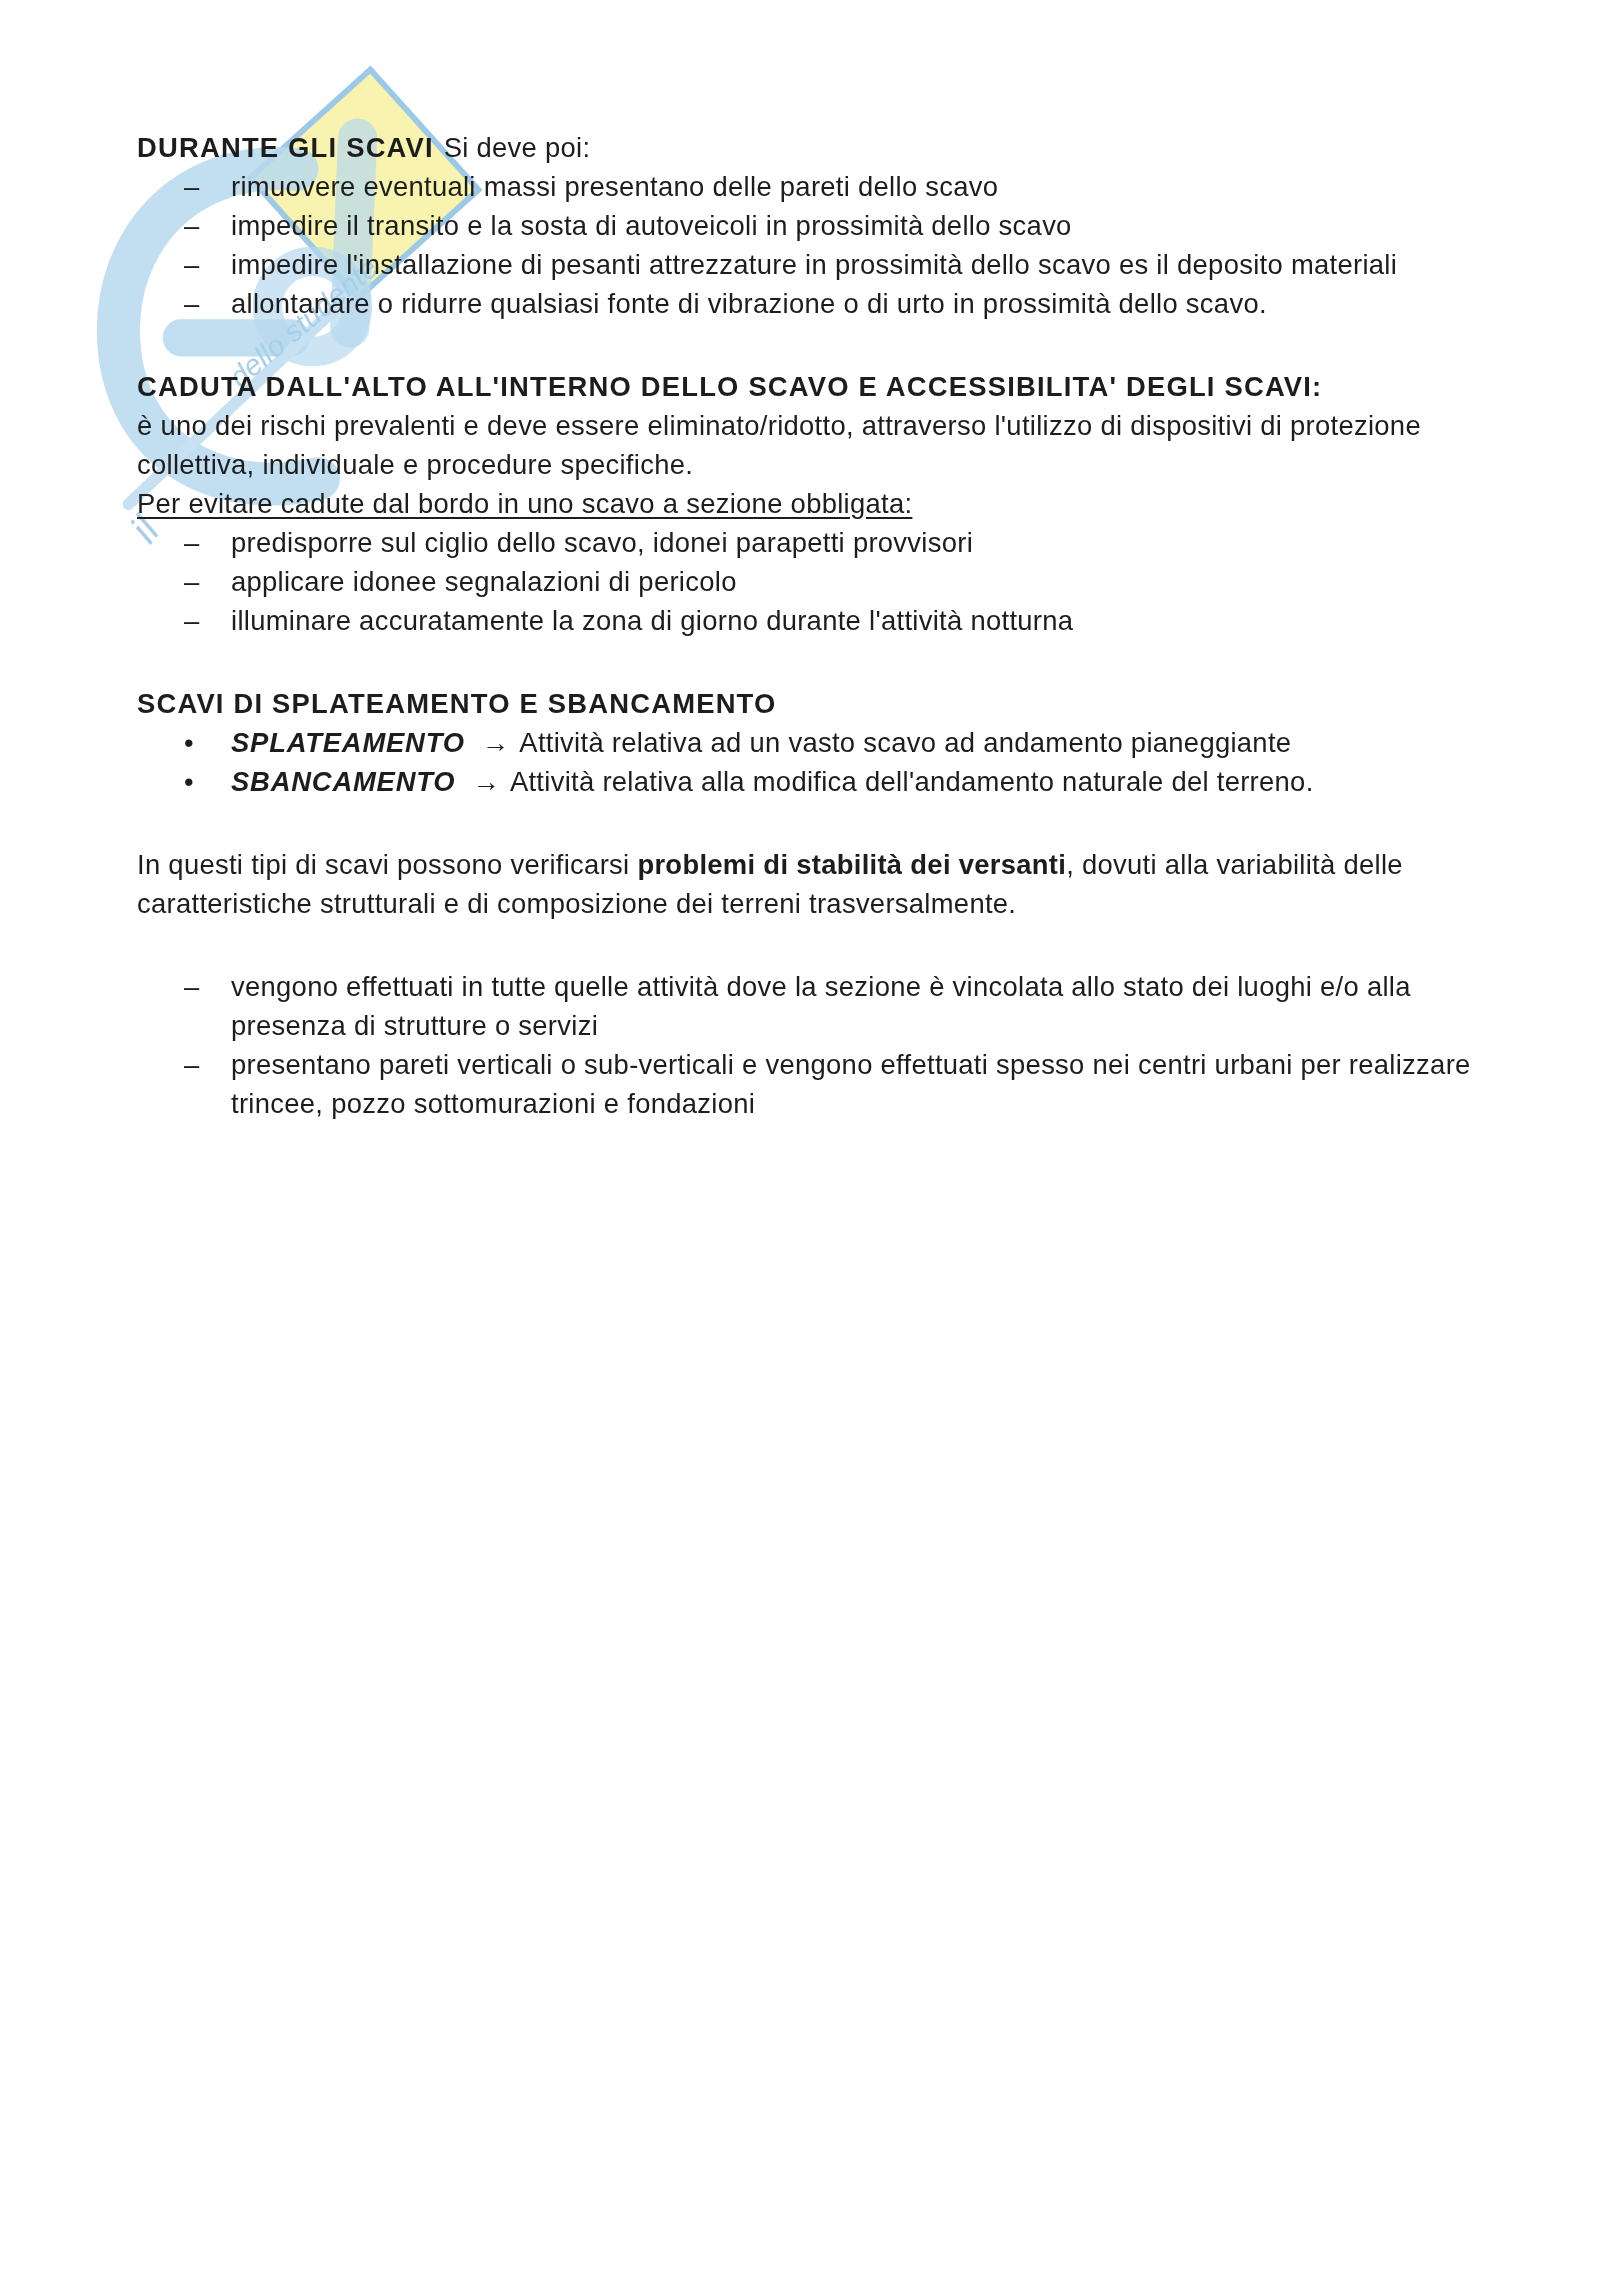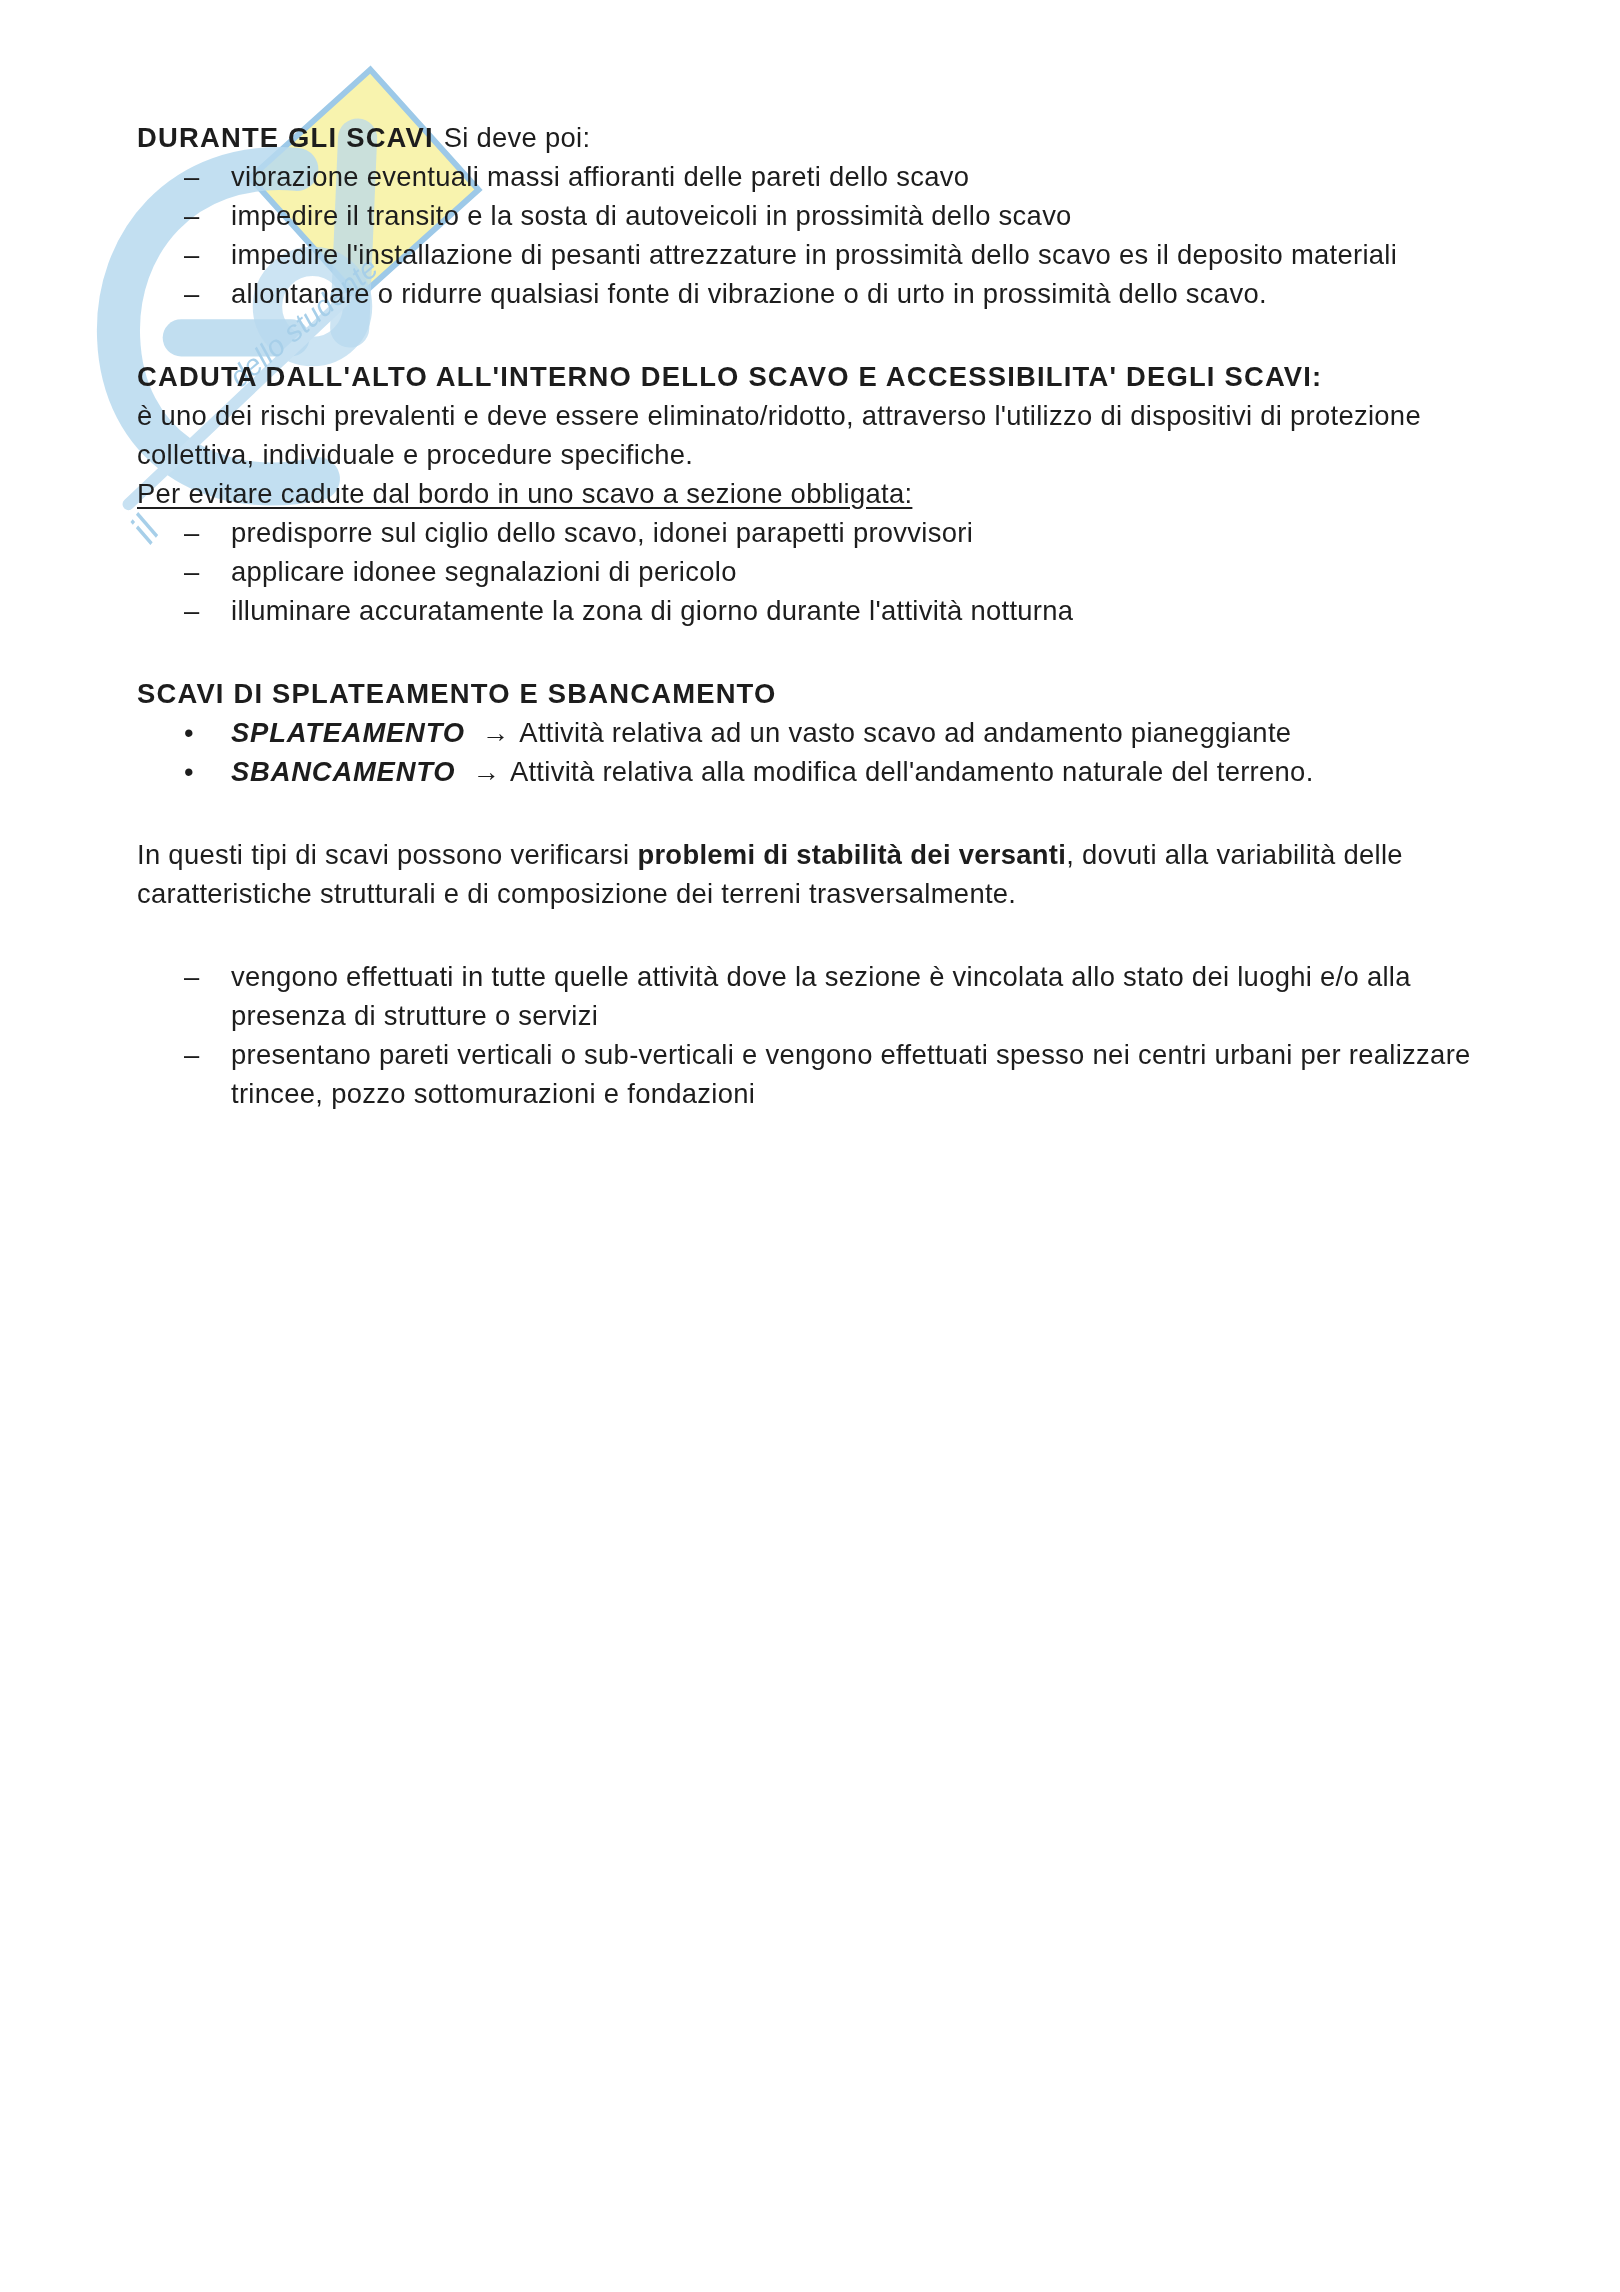--- a/index.html
+++ b/index.html
@@ -18,21 +18,21 @@
     left: 34px;
     top: 44px;
     z-index: 0;
   }
   .watermark text {
     font-family: "Liberation Sans", sans-serif;
   }
   .content {
     position: absolute;
     left: 137px;
-    top: 118px;
+    top: 128px;
     width: 1338px;
     z-index: 1;
     font-size: 27.4px;
     line-height: 39px;
     letter-spacing: 0.3px;
   }
   .block { margin-bottom: 44px; }
   .h { font-size: 27.4px; line-height: 39px; }
   .b { font-weight: bold; letter-spacing: 1.2px; }
   .hs { margin-left: 9.8px; }
@@ -61,21 +61,21 @@
   </svg>
 
   <div class="content">
 
     <section class="block">
       <div class="h">
         <span class="b">DURANTE GLI SCAVI</span><span class="hs">Si deve poi:</span>
       </div>
       <div class="li">
         <span class="mk">–</span>
-        <span class="tx">vibrazione eventuali massi affioranti delle pareti dello scavo</span>
+        <span class="tx">rimuovere eventuali massi presentano delle pareti dello scavo</span>
       </div>
       <div class="li">
         <span class="mk">–</span>
         <span class="tx">impedire il transito e la sosta di autoveicoli in prossimità dello scavo</span>
       </div>
       <div class="li">
         <span class="mk">–</span>
         <span class="tx">impedire l'installazione di pesanti attrezzature in prossimità dello scavo es il deposito materiali</span>
       </div>
       <div class="li">

